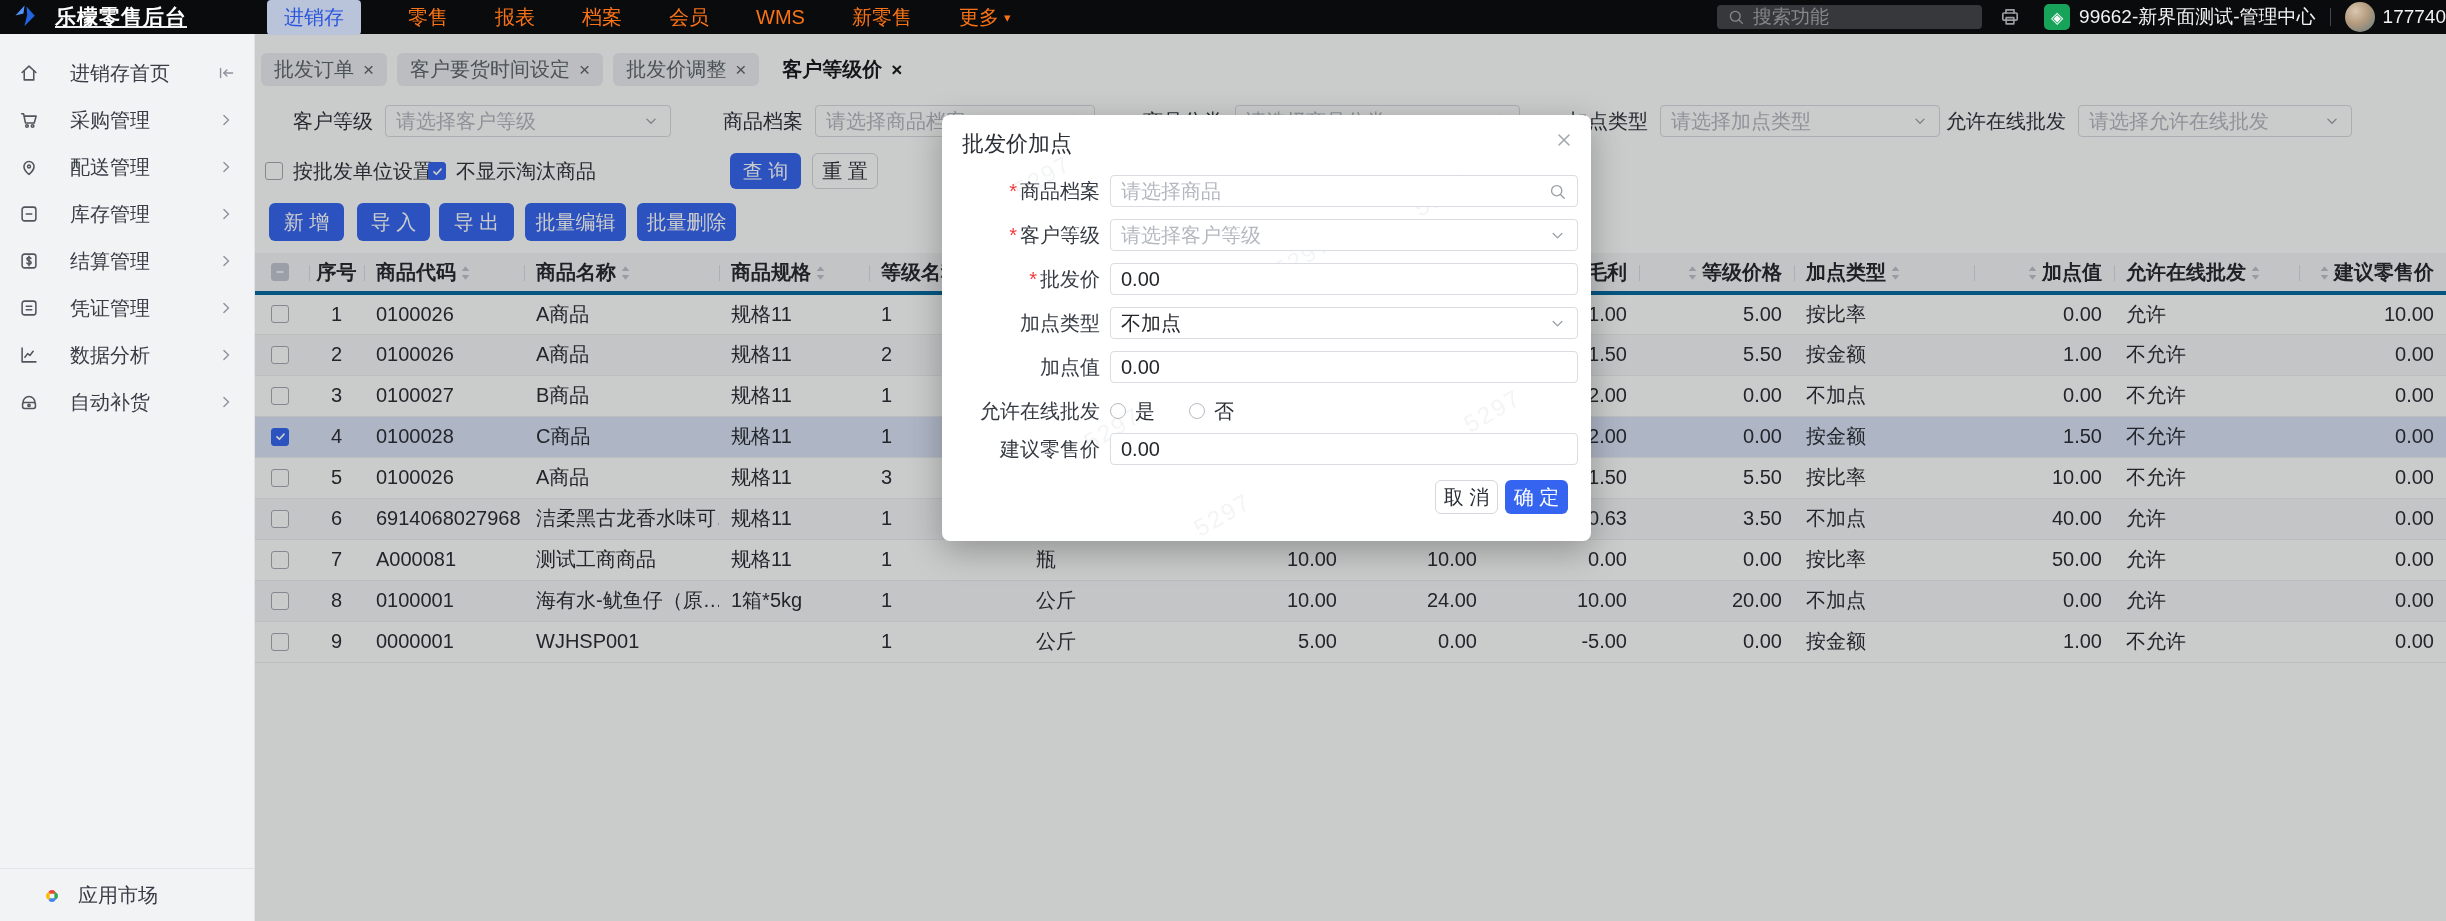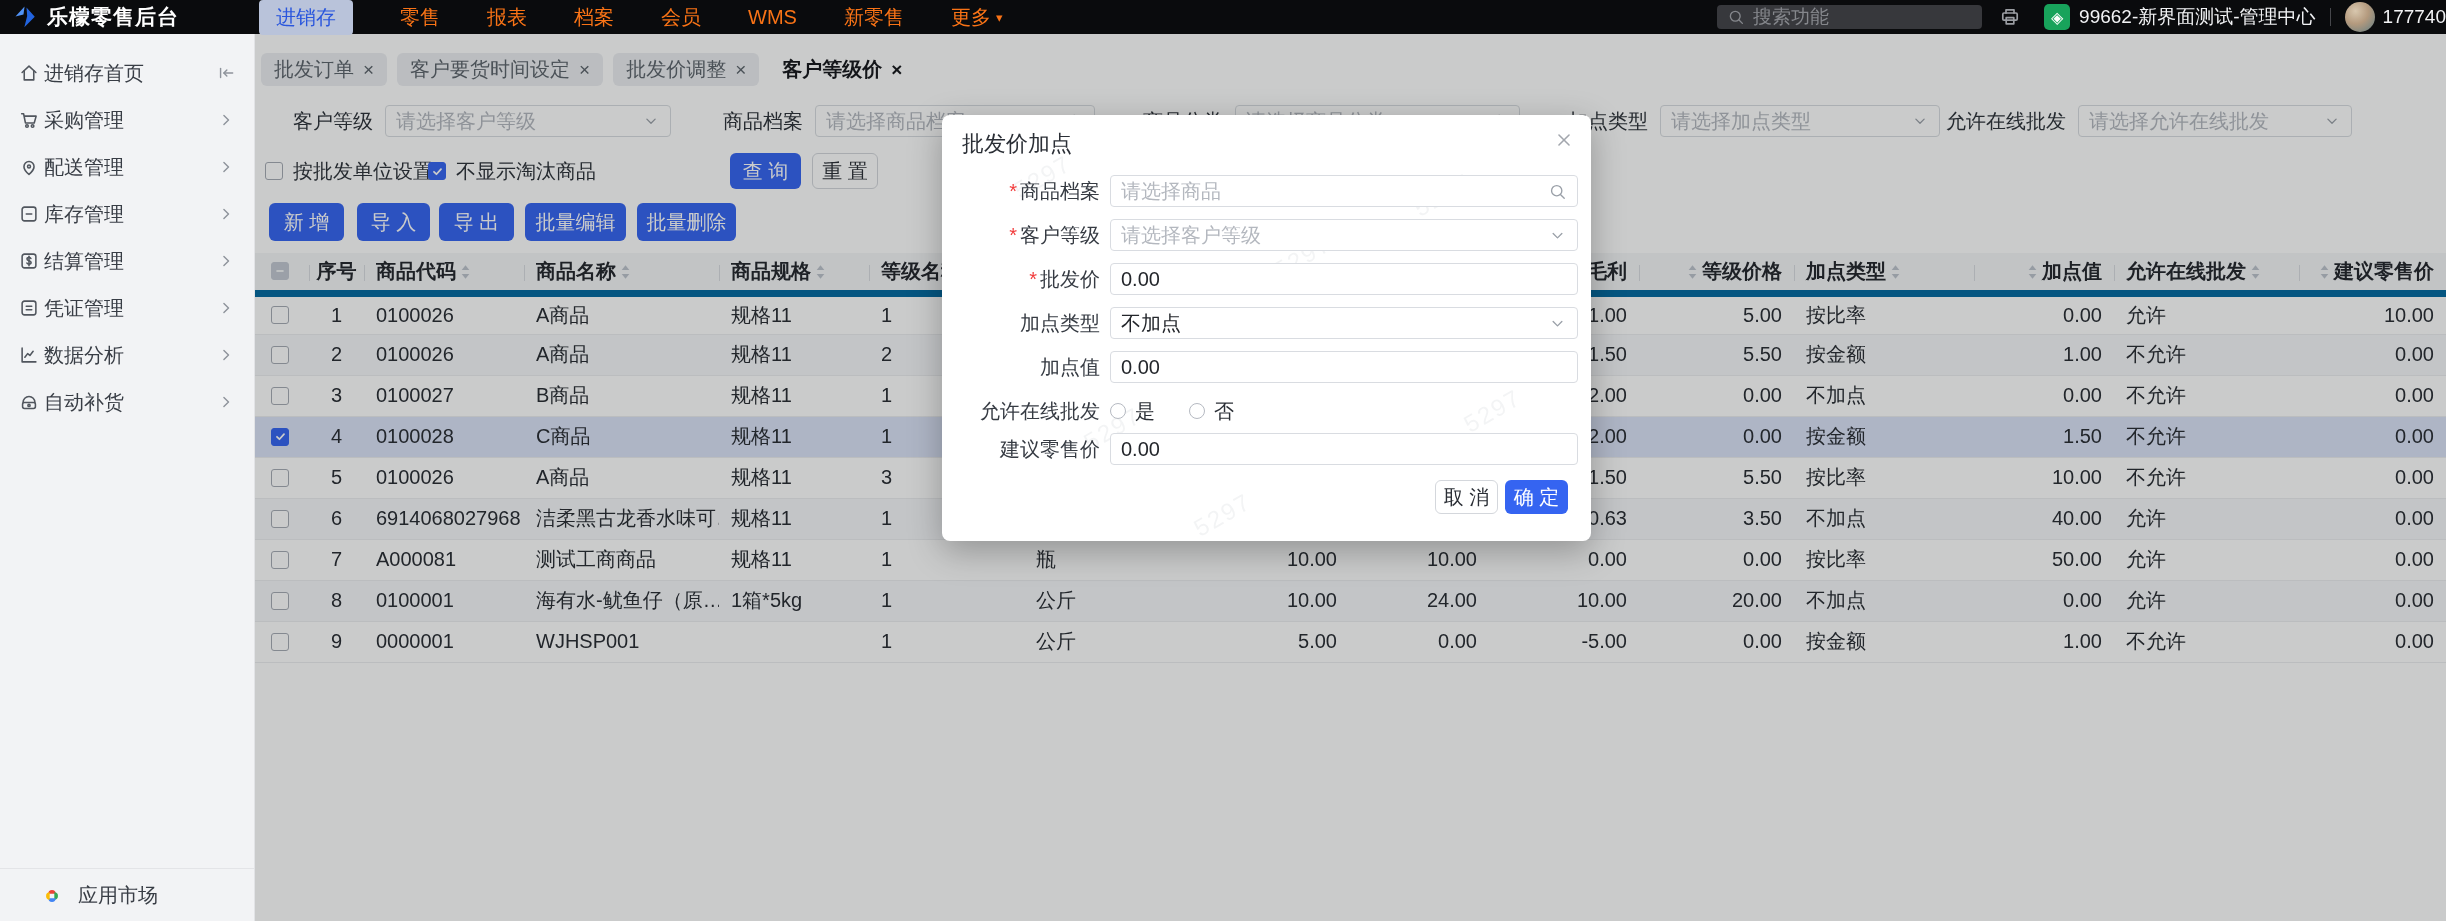--- a/index.html
+++ b/index.html
@@ -2,41 +2,41 @@
 <html><head>
 <meta charset="utf-8">
 <style>
   *{box-sizing:border-box;margin:0;padding:0;}
   html,body{width:2446px;height:921px;overflow:hidden;}
   body{font-family:"Liberation Sans","DejaVu Sans",sans-serif;background:#fff;position:relative;}
   svg{display:block;}
 
   
   .navbar{position:absolute;top:0;left:0;width:2446px;height:34px;background:#0a0b0d;display:flex;align-items:center;padding-left:12px;z-index:100;color:#eceef0;}
-  .logo{display:flex;align-items:center;gap:9px;flex:none;}
+  .logo{display:flex;gap:17px;flex:none;text-decoration:underline;}
   .logo-text{font-size:21px;font-weight:bold;color:#fff;letter-spacing:1px;white-space:nowrap;}
   .nav-menu{display:flex;align-items:center;gap:47px;margin-left:80px;flex:none;}
   .nav-item{font-size:20px;color:#f97316;cursor:pointer;display:flex;align-items:center;gap:5px;white-space:nowrap;}
   .nav-item.active{background:#b9c3da;color:#2a56dd;padding:4px 17px;border-radius:4px;}
   .nav-item .caret{font-size:13px;line-height:1;}
   .nav-right{margin-left:auto;display:flex;align-items:center;flex:none;}
   .nav-search{width:265px;height:24px;background:#37383c;border-radius:4px;display:flex;align-items:center;gap:8px;padding:0 10px;}
   .nav-search input{background:transparent;border:none;outline:none;color:#cfd1d5;font-size:19px;width:100%;font-family:inherit;}
   .nav-search input::placeholder{color:#85878c;}
   .printer{margin-left:16px;color:#9a9da2;cursor:pointer;}
   .gbadge{width:26px;height:26px;border-radius:5px;background:#18a35b;display:flex;align-items:center;justify-content:center;color:#fff;font-size:16px;margin-left:22px;flex:none;}
   .workspace{font-size:19px;margin-left:9px;white-space:nowrap;color:#f2f3f5;}
   .vdiv{width:1px;height:18px;background:#46474b;margin:0 14px;flex:none;}
   .avatar{width:30px;height:30px;border-radius:50%;background:radial-gradient(circle at 35% 30%,#d8c7ae 0%,#b49a7e 45%,#5f7d83 100%);flex:none;}
   .username{font-size:19px;margin-left:8px;white-space:nowrap;color:#f2f3f5;}
 
   
   .sidebar{position:absolute;top:34px;left:0;width:255px;bottom:0;background:#f2f3f5;border-right:1px solid #e2e3e6;z-index:90;}
   .side-list{padding-top:19px;display:flex;flex-direction:column;gap:7px;}
-  .side-item{height:40px;margin:0 6px;padding:0 12px;display:flex;align-items:center;gap:4px;border-radius:8px;color:#383d45;cursor:pointer;font-size:20px;white-space:nowrap;}
+  .side-item{height:40px;margin:0 6px;padding:0 12px;display:flex;align-items:center;gap:30px;border-radius:8px;color:#383d45;cursor:pointer;font-size:20px;white-space:nowrap;}
   .side-icon{color:#51565e;display:flex;flex:none;}
   .side-right{margin-left:auto;color:#8e939b;display:flex;flex:none;}
   .side-item.active{background:#e1e5ec;color:#2d55e2;}
   .side-item.active .side-icon,.side-item.active .side-right{color:#2d55e2;}
   .side-footer{position:absolute;left:0;right:0;top:834px;border-top:1px solid #e3e4e7;padding:13px 0 0 41px;display:flex;align-items:center;gap:15px;font-size:20px;color:#383d45;cursor:pointer;}
 
   
   .content{position:absolute;top:34px;left:255px;width:2191px;bottom:0;background:#fff;overflow:hidden;}
   .tabstrip{position:absolute;top:19px;left:6px;display:flex;gap:10px;height:33px;z-index:2;}
   .tab{display:flex;align-items:center;gap:9px;padding:0 13px;background:#eceef1;border-radius:6px;font-size:20px;color:#5d646c;cursor:pointer;white-space:nowrap;}
@@ -58,21 +58,21 @@
   .btn{display:flex;align-items:center;justify-content:center;font-size:20px;border-radius:6px;cursor:pointer;white-space:nowrap;border:none;font-family:inherit;}
   .btn-primary{background:#3564f1;color:#fff;}
   .btn-plain{background:#fff;color:#2b2f36;border:1px solid #d4d7dc;}
   #btn-search{position:absolute;left:475px;top:0;width:71px;height:36px;}
   #btn-reset{position:absolute;left:557px;top:0;width:66px;height:36px;text-align:center;}
   .action-row{position:absolute;top:169px;left:0;height:38px;}
   .action-row .btn{position:absolute;top:0;height:38px;}
 
   .table-wrap{position:absolute;top:219px;left:0;width:2191px;}
   table{border-collapse:collapse;table-layout:fixed;width:2191px;}
-  th{height:40px;background:#f5f6f8;font-size:20px;color:#23262c;font-weight:bold;position:relative;white-space:nowrap;overflow:hidden;border-bottom:7px solid #0369a1;}
+  th{height:40px;background:#f5f6f8;font-size:20px;color:#23262c;font-weight:bold;position:relative;white-space:nowrap;overflow:hidden;border-bottom:4px solid #0369a1;}
   th:not(:first-child)::before{content:"";position:absolute;left:0;top:12px;width:1px;height:16px;background:#d9dce1;}
   td{height:41px;font-size:20px;color:#282c33;border-bottom:1px solid #eceef0;white-space:nowrap;overflow:hidden;background:#fff;}
   tr.stripe td{background:#f7f8fa;}
   tr.selected td{background:#dce3f8;}
   .c-left{text-align:left;padding-left:12px;}
   .c-right{text-align:right;padding-right:12px;}
   .c-center{text-align:center;}
   .sort{width:11px;height:16px;display:inline-block;vertical-align:-2px;margin:0 4px;cursor:pointer;}
   .cbcell{padding-left:16px;}
 

